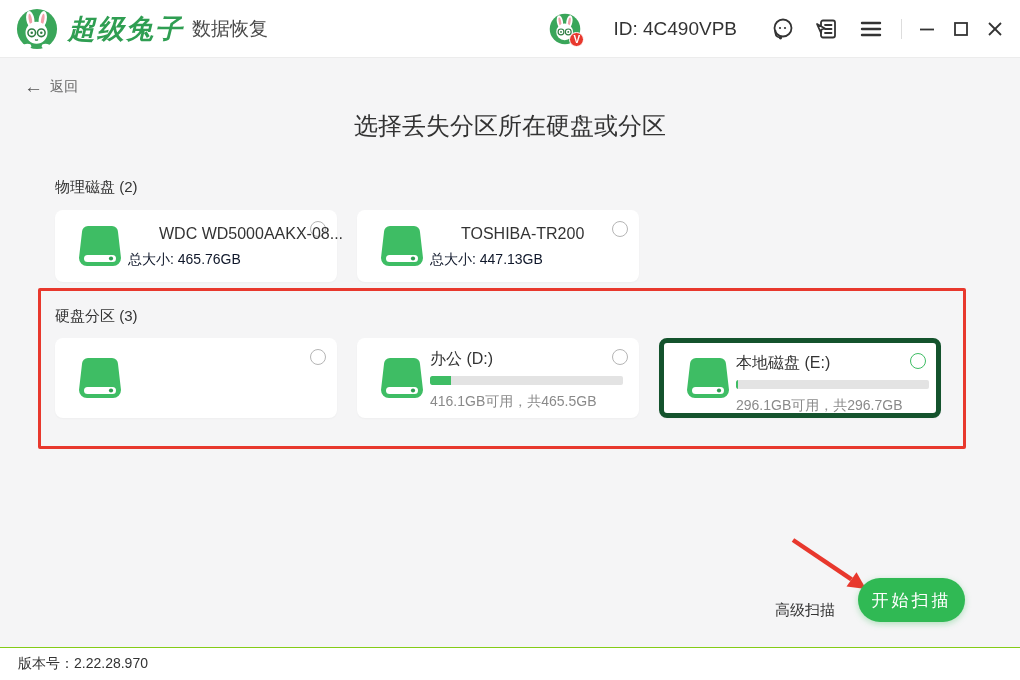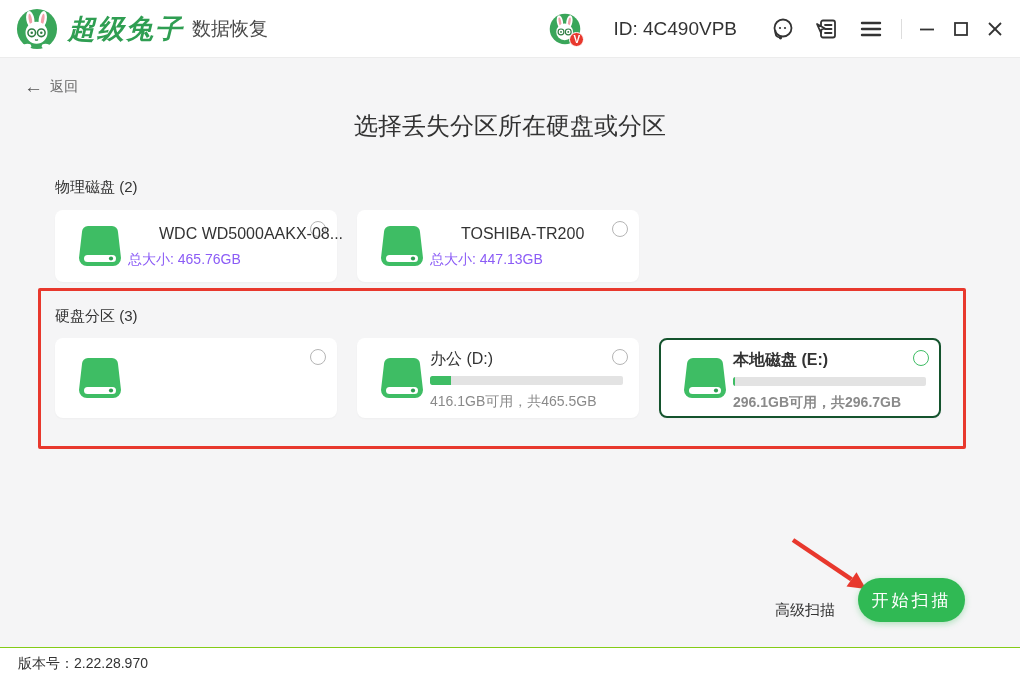--- a/index.html
+++ b/index.html
@@ -59,32 +59,32 @@
   
   .section-heading { position: absolute; left: 55px; font-size: 15px; color: #333; }
   .heading-physical { top: 178px; }
   .heading-partition { top: 307px; }
 
   .card {
     position: absolute; width: 282px; background: #fff; border-radius: 8px;
     box-shadow: 0 1px 2px rgba(0,0,0,0.03); cursor: pointer;
     border: 1px solid transparent;
   }
-  .card.selected { border: 2px solid #14532d; font-weight: bold; }
+  .card.selected { border: 5px solid #14532d; }
   .disk-card { height: 72px; top: 210px; }
   .part-card { height: 80px; top: 338px; }
   .card .disk-icon { position: absolute; left: 20px; top: 50%; transform: translateY(-50%); width: 48px; height: 44px; }
   .card .radio {
     position: absolute; right: 10px; top: 10px; width: 16px; height: 16px;
     border-radius: 50%; border: 1.5px solid #b5b5b5; background: #fff;
   }
   .card.selected .radio { border-color: #3ebd64; }
   .card-body { position: absolute; left: 72px; top: 0; right: 14px; height: 100%; }
   .disk-card .card-title { position: absolute; top: 14px; font-size: 16px; color: #333; white-space: nowrap; margin-left: 31px; }
-  .disk-card .card-sub { position: absolute; top: 40px; font-size: 14px; color: #8b5cf6; }
+  .disk-card .card-sub { position: absolute; top: 40px; font-size: 14px; color: #0f172a; }
   .part-card .card-title { position: absolute; top: 10px; font-size: 16px; color: #333; white-space: nowrap; }
   .part-card .usage-text { position: absolute; top: 54px; font-size: 14px; color: #8a8a8a; }
   .progress {
     position: absolute; top: 37px; left: 0; width: 193px; height: 9px;
     background: #e3e3e3; border-radius: 2px; overflow: hidden;
   }
   .progress .fill { height: 100%; background: #3ebd64; border-radius: 2px 0 0 2px; }
 
   .pos-1 { left: 55px; } .pos-2 { left: 357px; } .pos-3 { left: 659px; }
 

